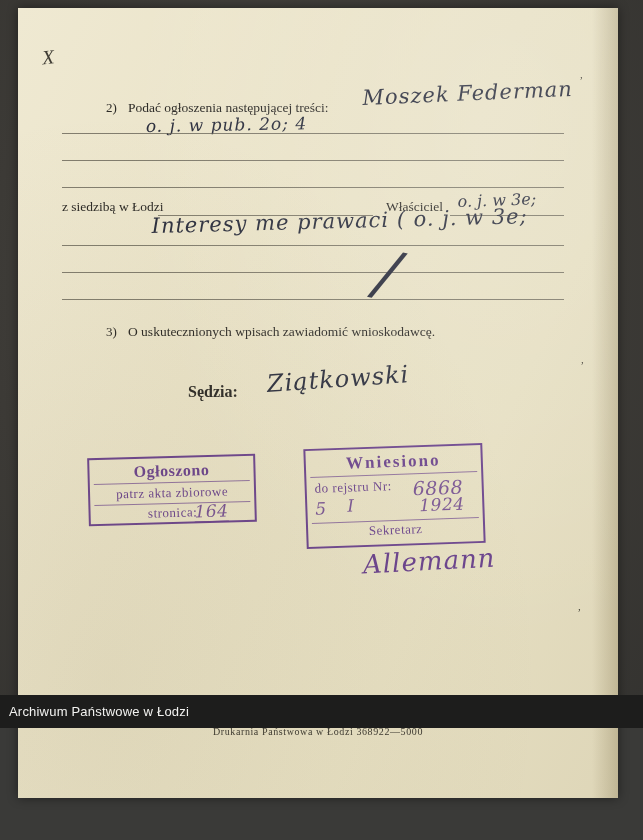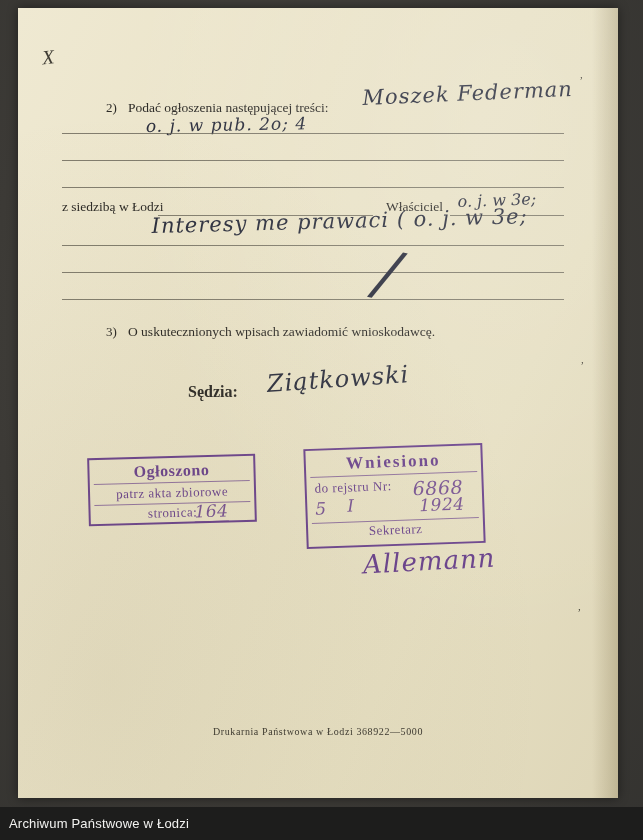--- a/index.html
+++ b/index.html
@@ -12,21 +12,21 @@
     height: 840px;
     overflow: hidden;
     font-family: "Liberation Serif", serif;
     position: relative;
   }
 
   #viewer {
     position: absolute;
     left: 0; top: 0;
     width: 643px;
-    height: 840px;
+    height: 728px;
     background: #a3a3a3;
   }
 
   
   #backdrop {
     position: absolute;
     inset: 0;
     background:
       radial-gradient(ellipse at 45% 40%, #4b4944 0%, #3c3a36 60%, #343330 100%);
   }

